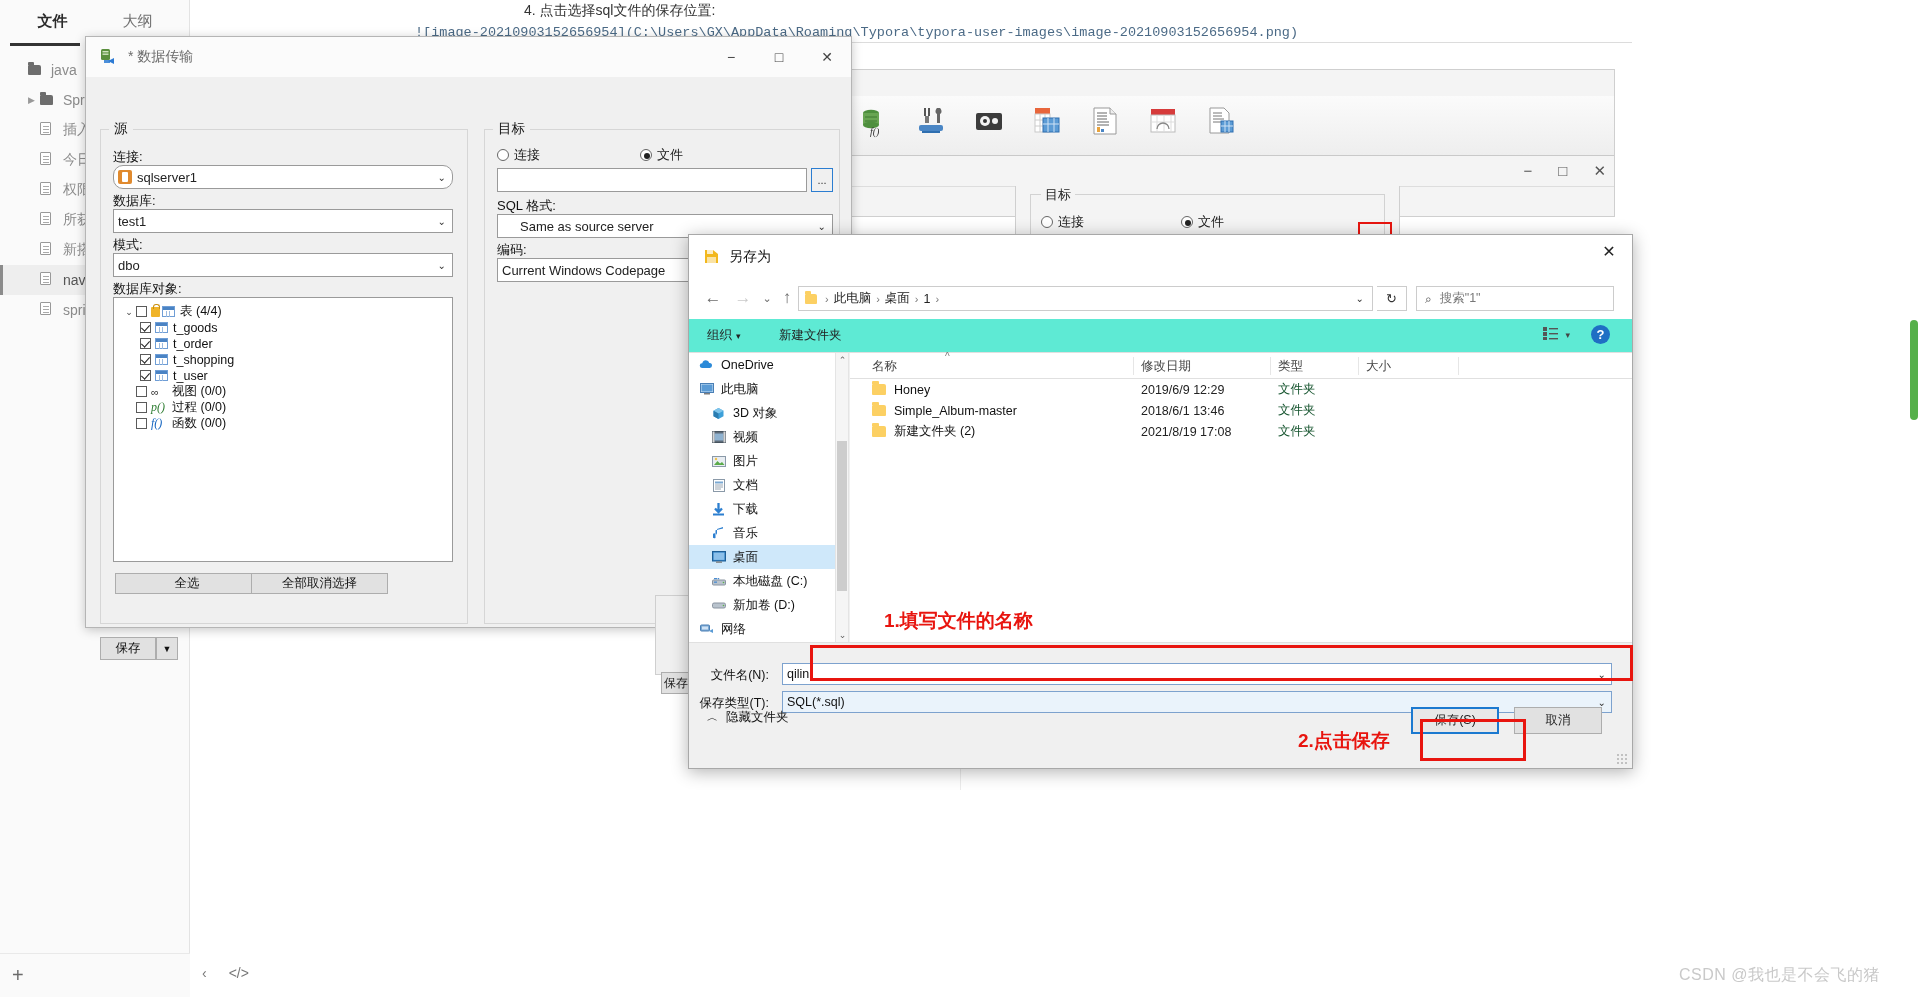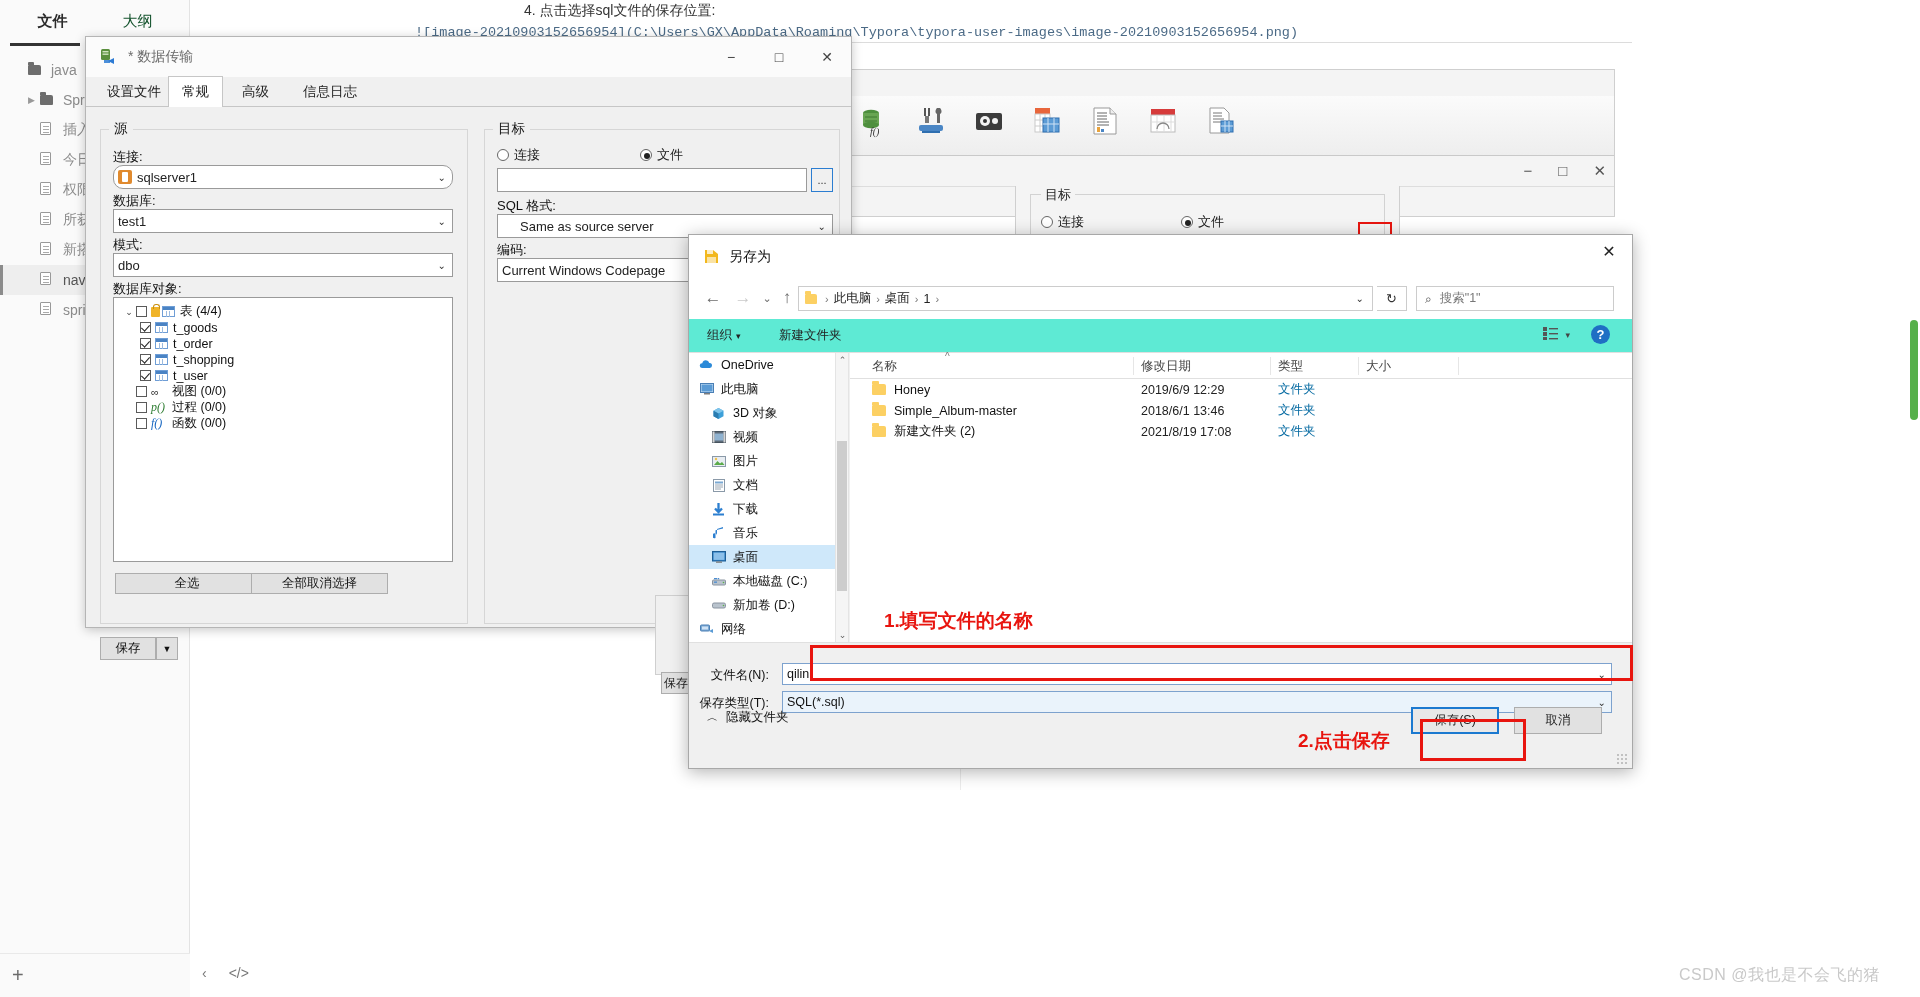--- a/index.html
+++ b/index.html
@@ -13,21 +13,21 @@
     color: #222;
   }
   #root { position: relative; width: 1920px; height: 997px; background:#fff; }
 
   
   .typora-sidebar {
     position:absolute; left:0; top:0; width:190px; height:997px;
     background:#fafafa; border-right:1px solid #e3e3e3;
   }
   .typora-tabs { display:flex; height:42px; align-items:center; padding-left:10px; }
-  .typora-tab { flex:0 0 auto; width:85px; text-align:center; font-size:15px; color:#14532d; }
+  .typora-tab { flex:0 0 auto; width:85px; text-align:center; font-size:15px; color:#737373; }
   .typora-tab.active { color:#2b2b2b; font-weight:bold; }
   .typora-tab-underline { position:absolute; left:10px; top:43px; width:70px; height:3px; background:#333; }
   .ts-list { position:absolute; top:55px; left:0; width:190px; }
   .ts-item { display:flex; align-items:center; height:30px; padding-left:16px; font-size:14px; color:#8b8b8b; white-space:nowrap; overflow:hidden;}
   .ts-item.sel { background:#eeeeee; color:#555; }
   .ts-item.sel::before{ content:""; position:absolute; left:0; width:3px; height:30px; background:#8b8b8b;}
   .ts-item .ico { width:18px; flex:0 0 18px; display:inline-block; margin-right:5px; }
   .ts-arrow { width:10px; display:inline-block; font-size:9px; color:#999; margin-right:2px;}
   .ts-indent { padding-left:28px; }
   .folder-glyph { display:inline-block; width:13px; height:10px; background:#6d6d6d; border-radius:1px 2px 1px 1px; position:relative;}
@@ -155,21 +155,21 @@
   .sa-filelist { position:absolute; left:161px; top:118px; right:0; bottom:126px; background:#fff;}
   .fl-head { position:relative; height:26px; border-bottom:1px solid #e0e0e0; background:#fff;}
   .fl-col { position:absolute; top:5px; font-size:12.5px; color:#444;}
   .fl-colsep { position:absolute; top:4px; width:1px; height:18px; background:#e6e6e6;}
   .fl-sortmark { position:absolute; top:-2px; left:95px; font-size:10px; color:#777;}
   .fl-row { position:relative; height:21px; display:flex; align-items:center; font-size:12.5px; color:#111;}
   .fl-name { position:absolute; left:22px; display:flex; align-items:center; gap:8px;}
   .fl-folder { width:14px; height:11px; background:#fcd063; border-radius:1px 2px 1px 1px; position:relative; flex:0 0 14px;}
   .fl-folder::before{content:"";position:absolute;left:0;top:-3px;width:7px;height:3px;background:#fcd063;border-radius:1px 1px 0 0;}
   .fl-date { position:absolute; left:291px; color:#222;}
-  .fl-type { position:absolute; left:428px; color:#0369a1;}
+  .fl-type { position:absolute; left:428px; color:#14532d;}
 
   .sa-bottom { position:absolute; left:0; bottom:0; width:100%; height:126px; background:#f0f0f0; border-top:1px solid #e0e0e0;}
   .fn-label { position:absolute; font-size:12.5px; color:#111; text-align:right;}
   .fn-input { position:absolute; height:22px; background:#fff; border:1px solid #7da2ce; display:flex; align-items:center; padding-left:4px; font-size:12.5px; color:#111;}
   .fn-combo { position:absolute; height:22px; background:#eaf3fb; border:1px solid #7da2ce; display:flex; align-items:center; padding-left:4px; font-size:12.5px; color:#111;}
   .fn-caret { position:absolute; right:5px; font-size:10px; color:#333; top:5px;}
   .caret-bar { display:inline-block; width:1px; height:13px; background:#111; margin-left:1px;}
   .hide-folders { position:absolute; left:18px; bottom:42px; font-size:12.5px; color:#111; display:flex; align-items:center; gap:8px;}
 
   .sa-savebtn { position:absolute; width:88px; height:27px; border:2px solid #1b79d0; background:#e8e8e8; display:flex; align-items:center; justify-content:center; font-size:12.5px;}
@@ -375,26 +375,20 @@
         </svg>
       </span>
       <span class="txt">* 数据传输</span>
       <div class="dt-btns">
         <div class="dt-btn">−</div>
         <div class="dt-btn">□</div>
         <div class="dt-btn close">✕</div>
       </div>
     </div>
 
-    <div class="dt-tabs">
-      <div class="dt-tab" style="left:8px">设置文件</div>
-      <div class="dt-tab active" style="left:82px">常规</div>
-      <div class="dt-tab" style="left:143px">高级</div>
-      <div class="dt-tab" style="left:204px">信息日志</div>
-    </div>
 
     <div class="dt-body">
 
       <div class="panel" style="left:14px; top:22px; width:368px; height:495px;">
         <div class="panel-legend">源</div>
 
         <div class="lbl" style="left:12px; top:18px;">连接:</div>
         <div class="combo" style="left:12px; top:35px; width:340px;border-radius:10px;">
           <span class="sqlico"></span>
           <span>sqlserver1</span>

